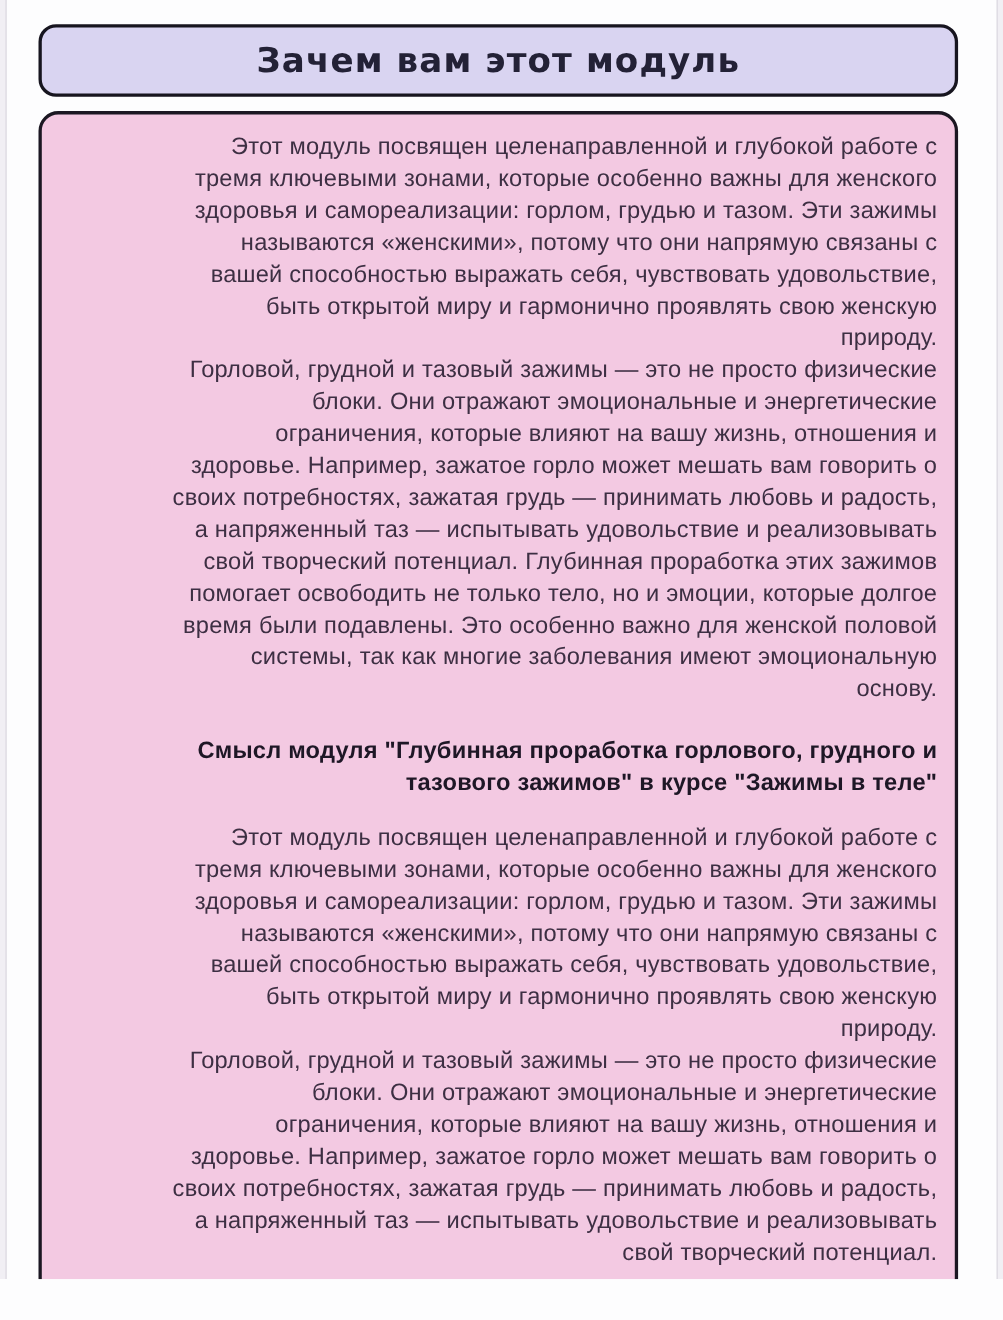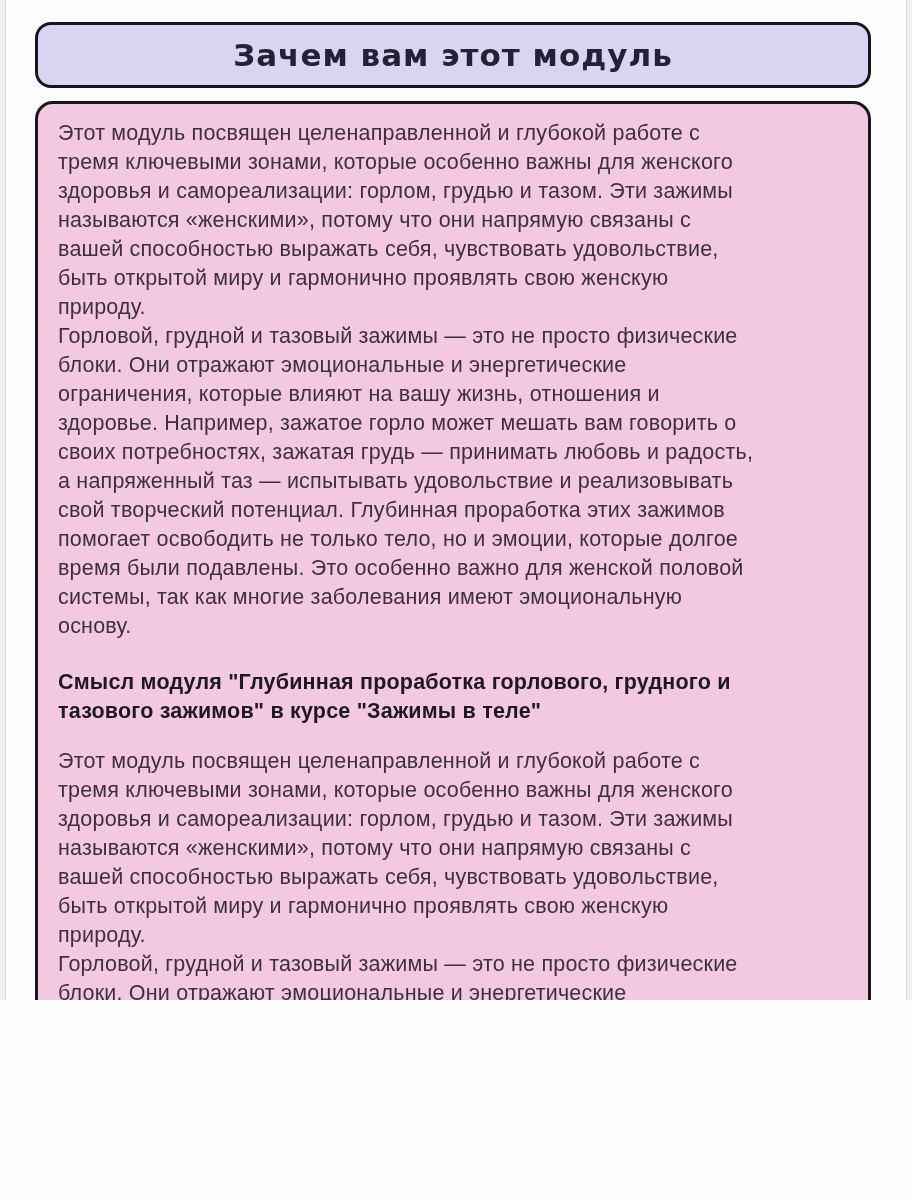--- a/index.html
+++ b/index.html
@@ -13,21 +13,21 @@
     --panel-border:#1b1722;
     --body-text:#3d2f43;
     --heading-text:#1e1726;
   }
   *{margin:0;padding:0;box-sizing:border-box;}
   html,body{background:var(--page-bg);}
   body{font-family:"Liberation Sans","DejaVu Sans",sans-serif;}
   .page{
     position:relative;
     width:912px;
-    height:1000px;
+    height:1163px;
     margin:0 auto;
     background:var(--page-bg);
     overflow:hidden;
     padding:22px 41px 0 35px;
   }
   .edge{
     position:absolute;
     top:0;
     width:6px;
     height:100%;
@@ -50,20 +50,21 @@
     font-size:31px;
     letter-spacing:1px;
     color:var(--title-text);
   }
   .content-panel{
     margin-top:13px;
     background:var(--panel-bg);
     border:3px solid var(--panel-border);
     border-radius:18px;
     padding:15px 16px 24px 20px;
+    text-align:right;
   }
   .para{
     white-space:pre-line;
     font-size:21.5px;
     line-height:29px;
     letter-spacing:0.2px;
     color:var(--body-text);
   }
   .para.heading{
     margin:27px 0 21px;

